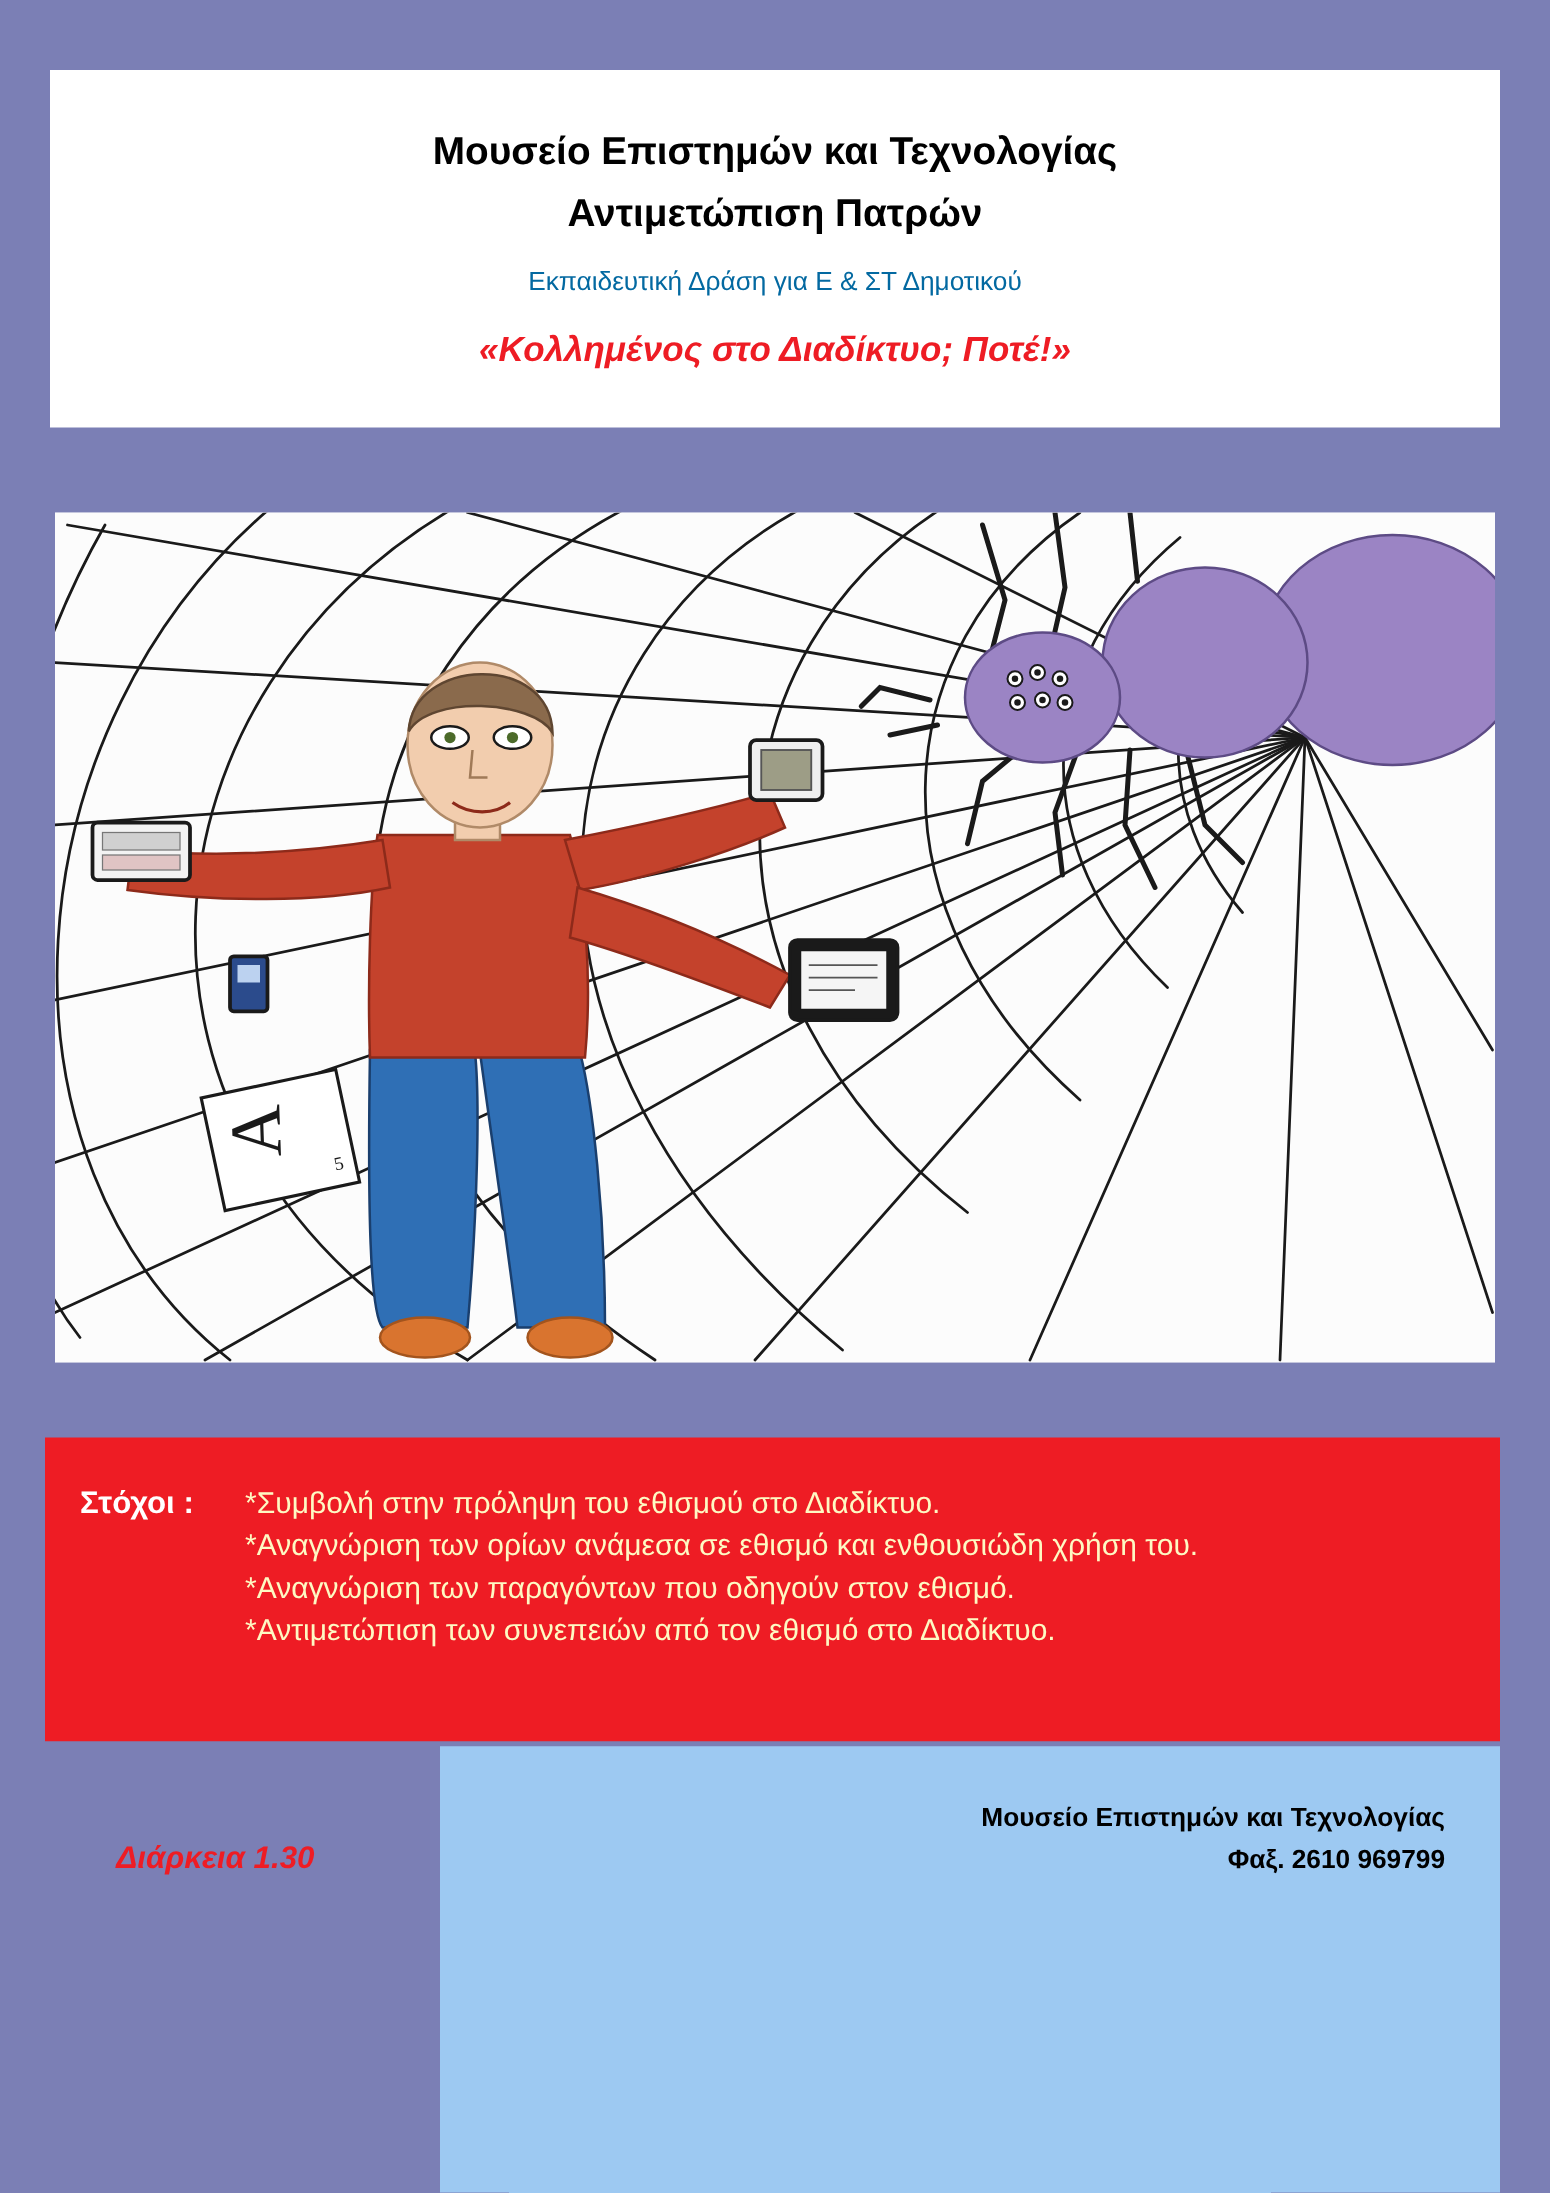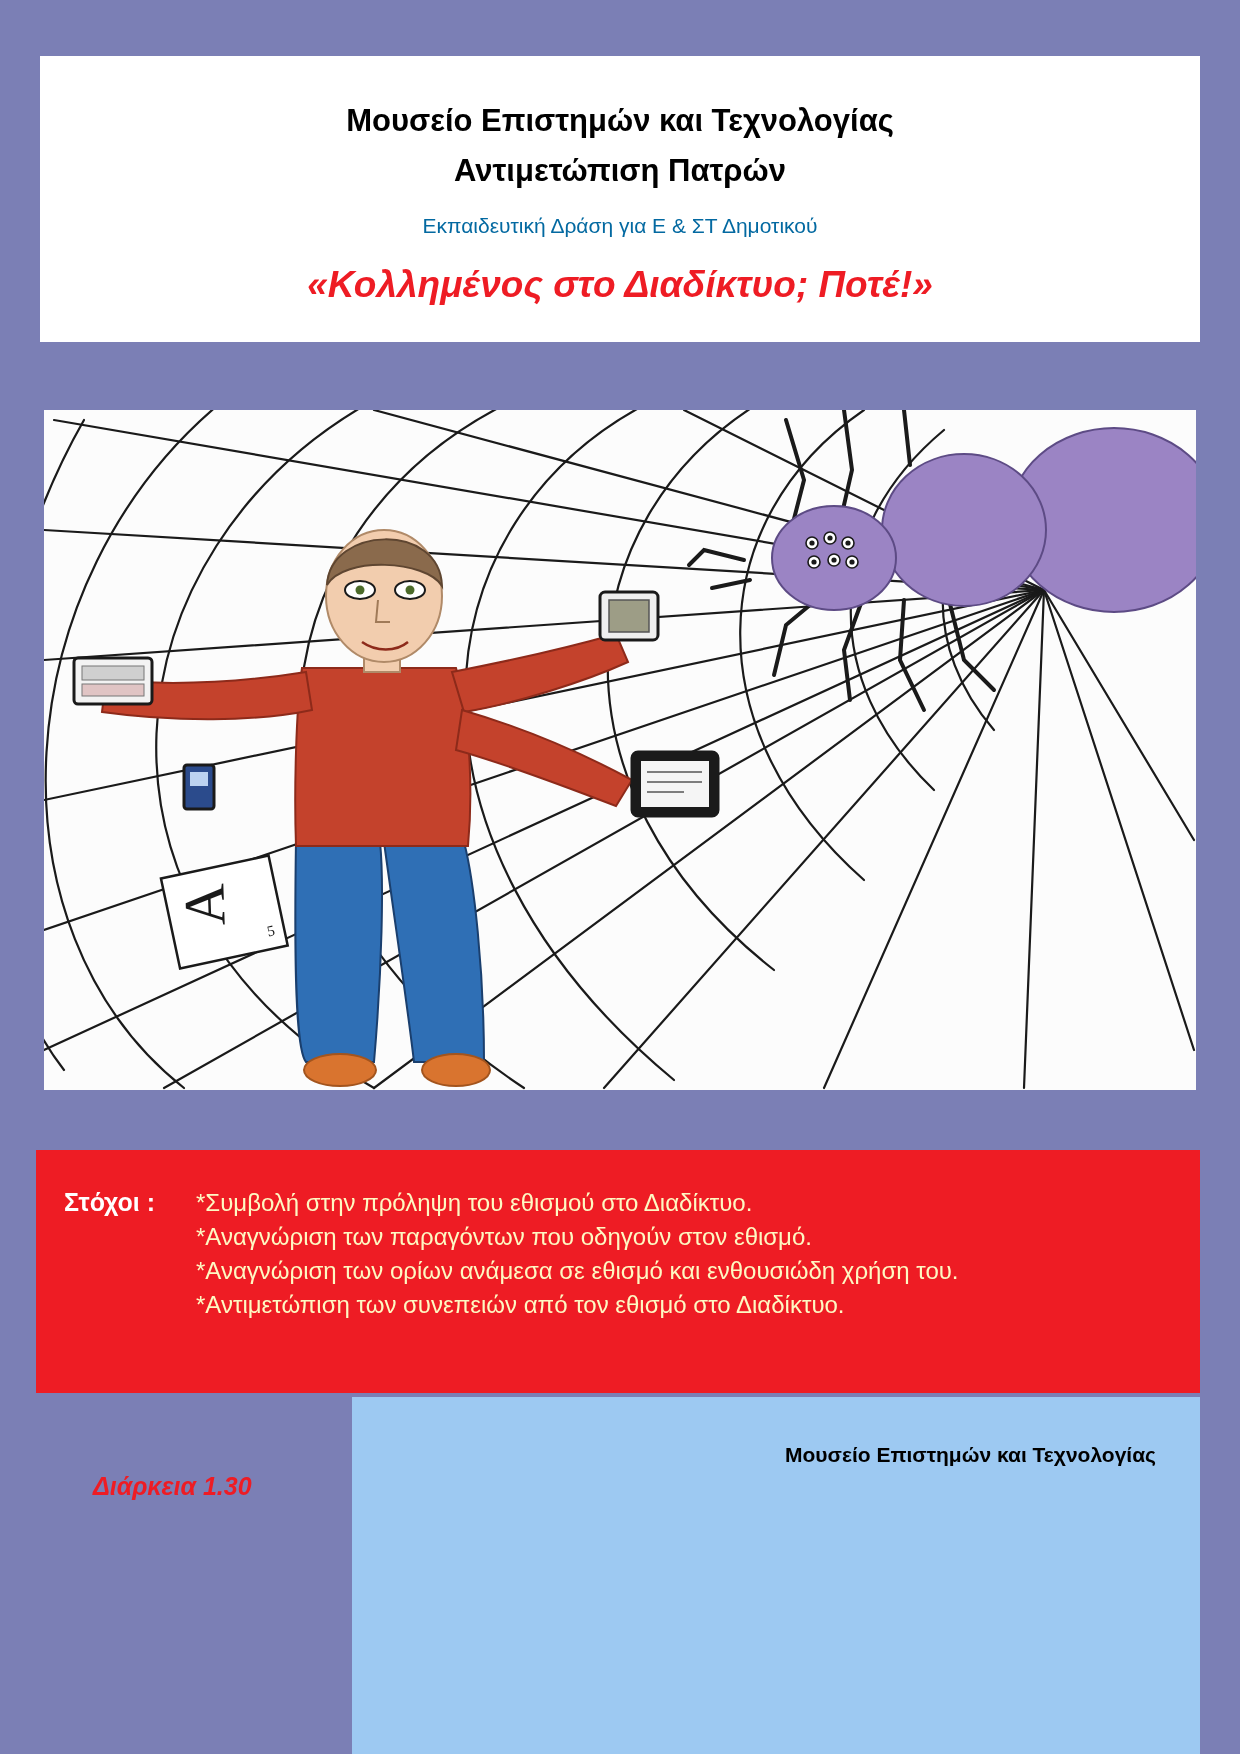--- a/index.html
+++ b/index.html
@@ -41,21 +41,21 @@
     line-height: 1.35;
     margin-top: 8px;
   }
   .subtitle-line {
     font-size: 21px;
     color: #0369a1;
     margin-top: 22px;
     font-weight: normal;
   }
   .main-title {
-    font-size: 37px;
+    font-size: 28px;
     font-weight: bold;
     color: #ee1c24;
     margin-top: 26px;
     font-style: italic;
   }
 
   
   .illustration {
     position: absolute;
     left: 44px;
@@ -292,22 +292,23 @@
         <line x1="603" y1="382" x2="640" y2="382"></line>
       </g>
     </g>
   </svg>
 </div>
 
 <div class="objectives-panel"></div>
 <div class="objectives-label">Στόχοι :</div>
 <ul class="objectives-list">
   <li>*Συμβολή στην πρόληψη του εθισμού στο Διαδίκτυο.</li>
+  <li>*Αναγνώριση των ορίων ανάμεσα σε εθισμό και ενθουσιώδη χρήση του.</li>
   <li>*Αναγνώριση των παραγόντων που οδηγούν στον εθισμό.</li>
-  <li>*Αναγνώριση των ορίων ανάμεσα σε εθισμό και ενθουσιώδη χρήση του.</li>
   <li>*Αντιμετώπιση των συνεπειών από τον εθισμό στο Διαδίκτυο.</li>
 </ul>
 
 <div class="contact-box">
   <div class="contact-line">Μουσείο Επιστημών και Τεχνολογίας</div>
+  <div class="contact-line">Φαξ. 2610 969799</div>
 </div>
 
 <div class="duration">Διάρκεια  1.30</div>
 
 </body></html>

